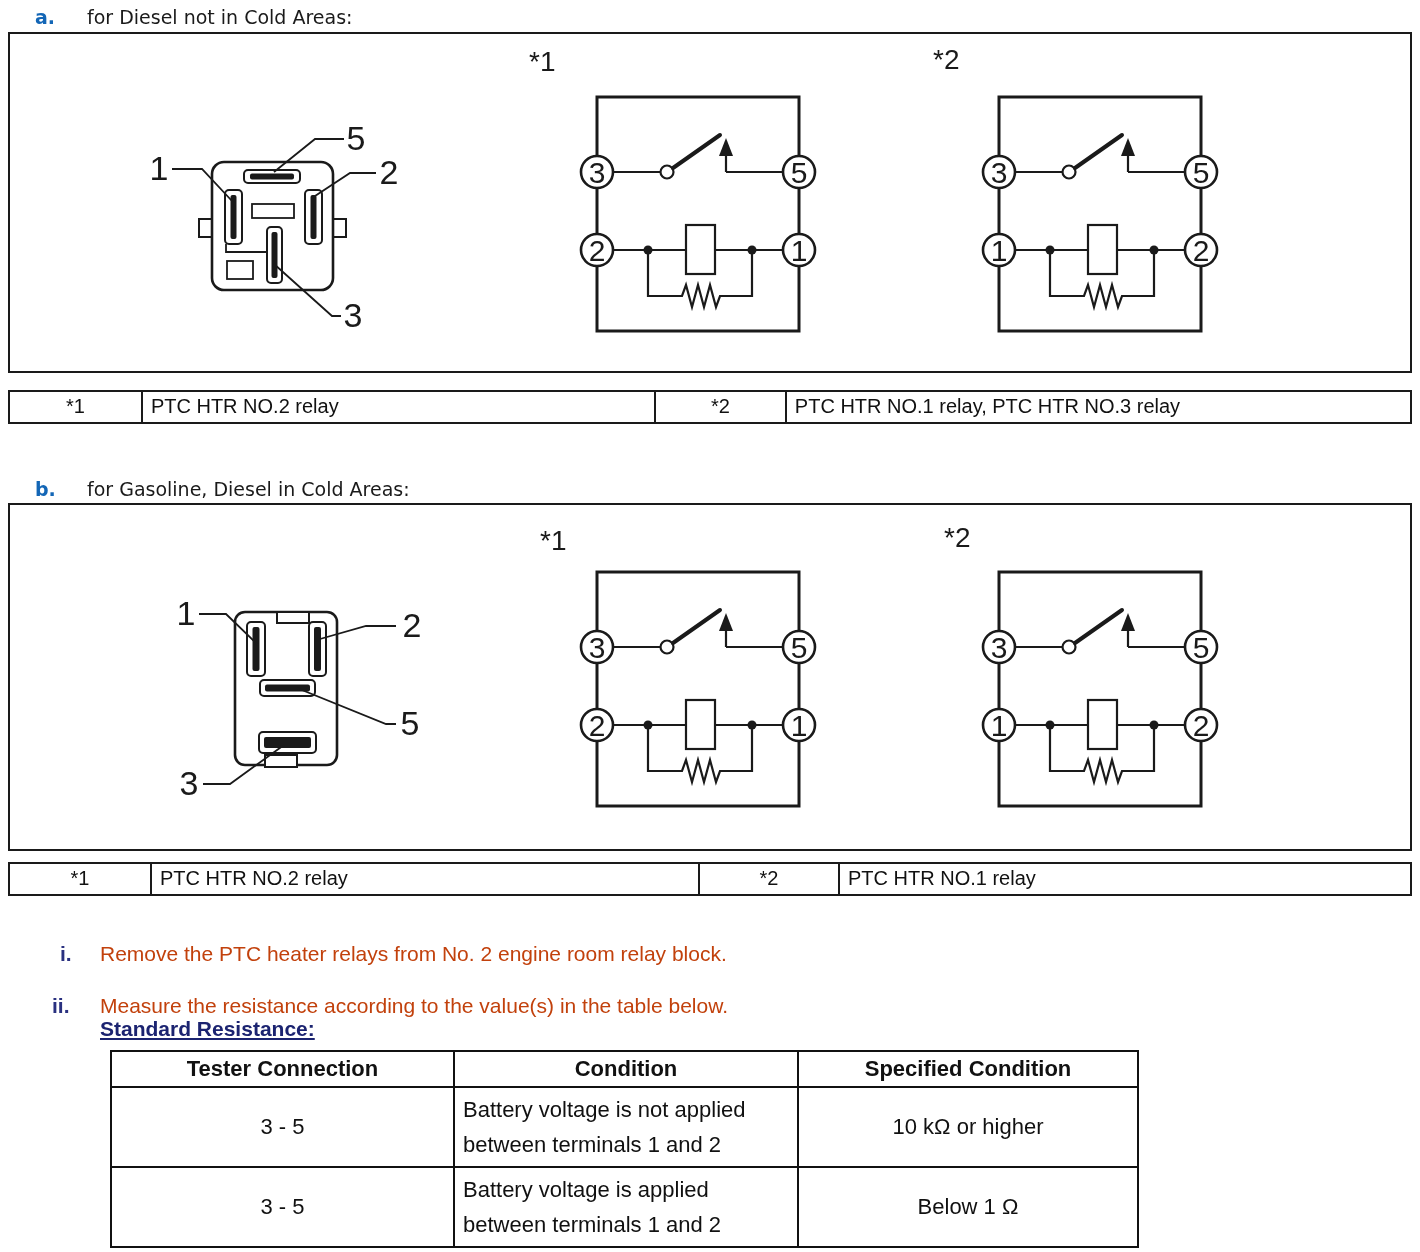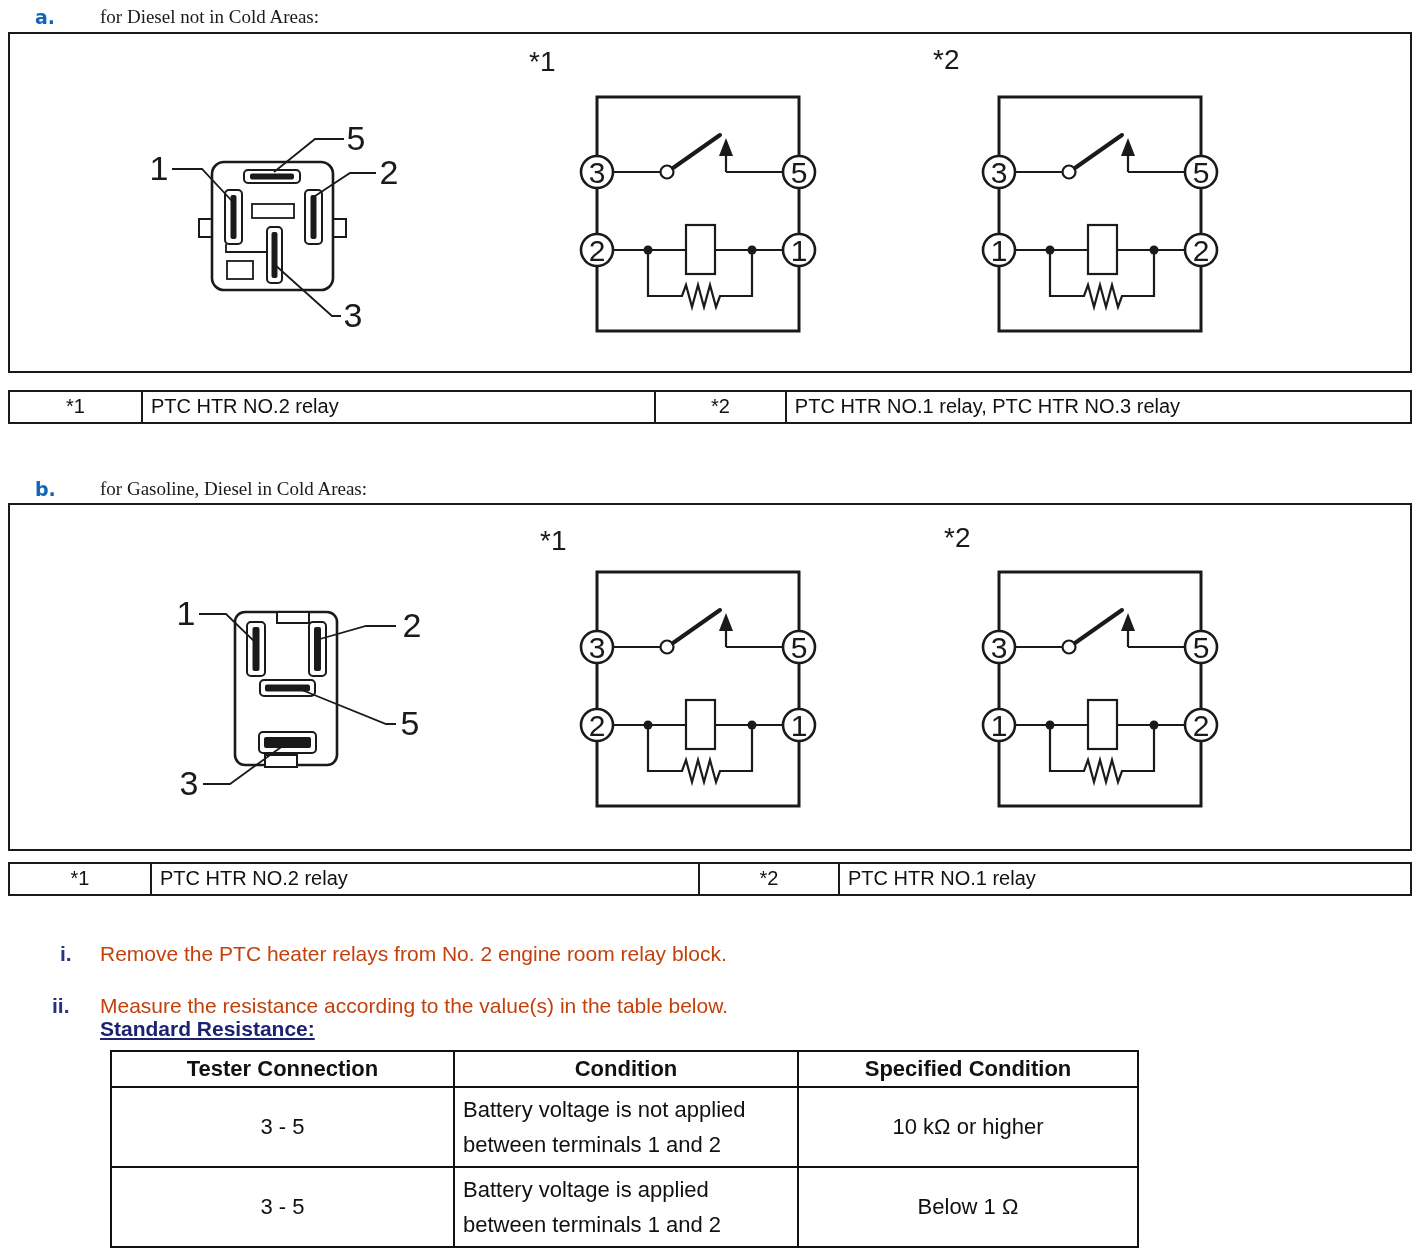--- a/index.html
+++ b/index.html
@@ -3,21 +3,21 @@
 <meta charset="utf-8">
 <style>
   html,body{margin:0;padding:0;background:#fff;}
   .page{position:relative;width:1420px;height:1252px;background:#fff;
         font-family:"Liberation Sans",sans-serif;color:#111;overflow:hidden;}
 
   
   .sec-head{position:absolute;left:0;width:100%;height:26px;
             font-family:"DejaVu Sans",sans-serif;font-size:19px;}
   .sec-head .marker{position:absolute;left:35px;font-weight:bold;color:#1366b6;}
-  .sec-head .title{position:absolute;left:100px;color:#1a1a1a;font-family:Liberation Serif, serif;}
+  .sec-head .title{position:absolute;left:87px;color:#1a1a1a;}
 
   
   .fig-box{position:absolute;left:8px;width:1404px;background:#fff;
            border:2px solid #1a1a1a;box-sizing:border-box;}
   .figlab{position:absolute;font-size:28px;color:#1a1a1a;}
 
   
   svg{position:absolute;}
   svg .ln{stroke:#1a1a1a;stroke-width:2.2;fill:none;}
   svg .thin{stroke:#1a1a1a;stroke-width:1.8;fill:none;}

